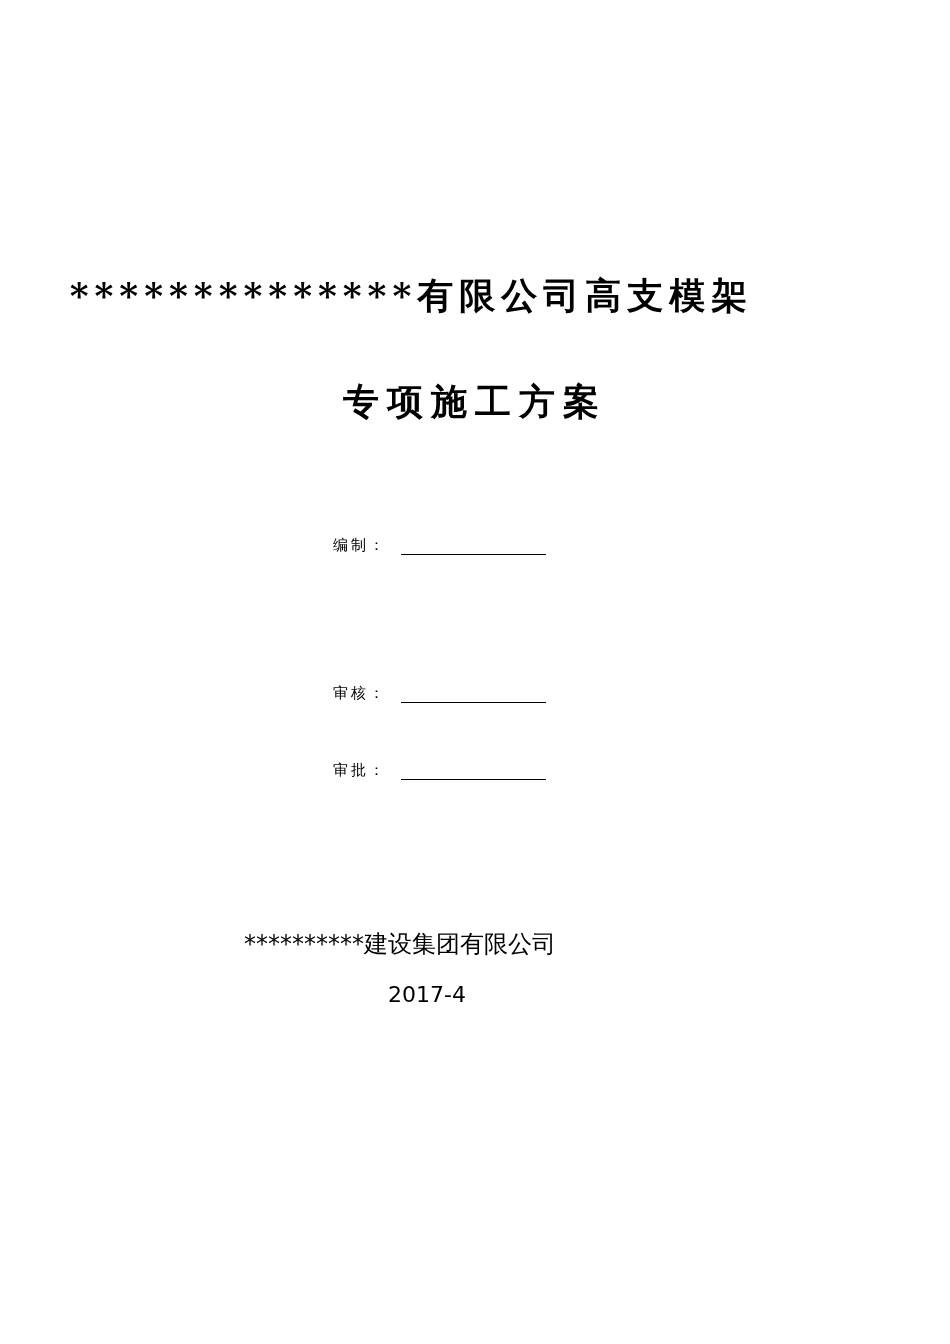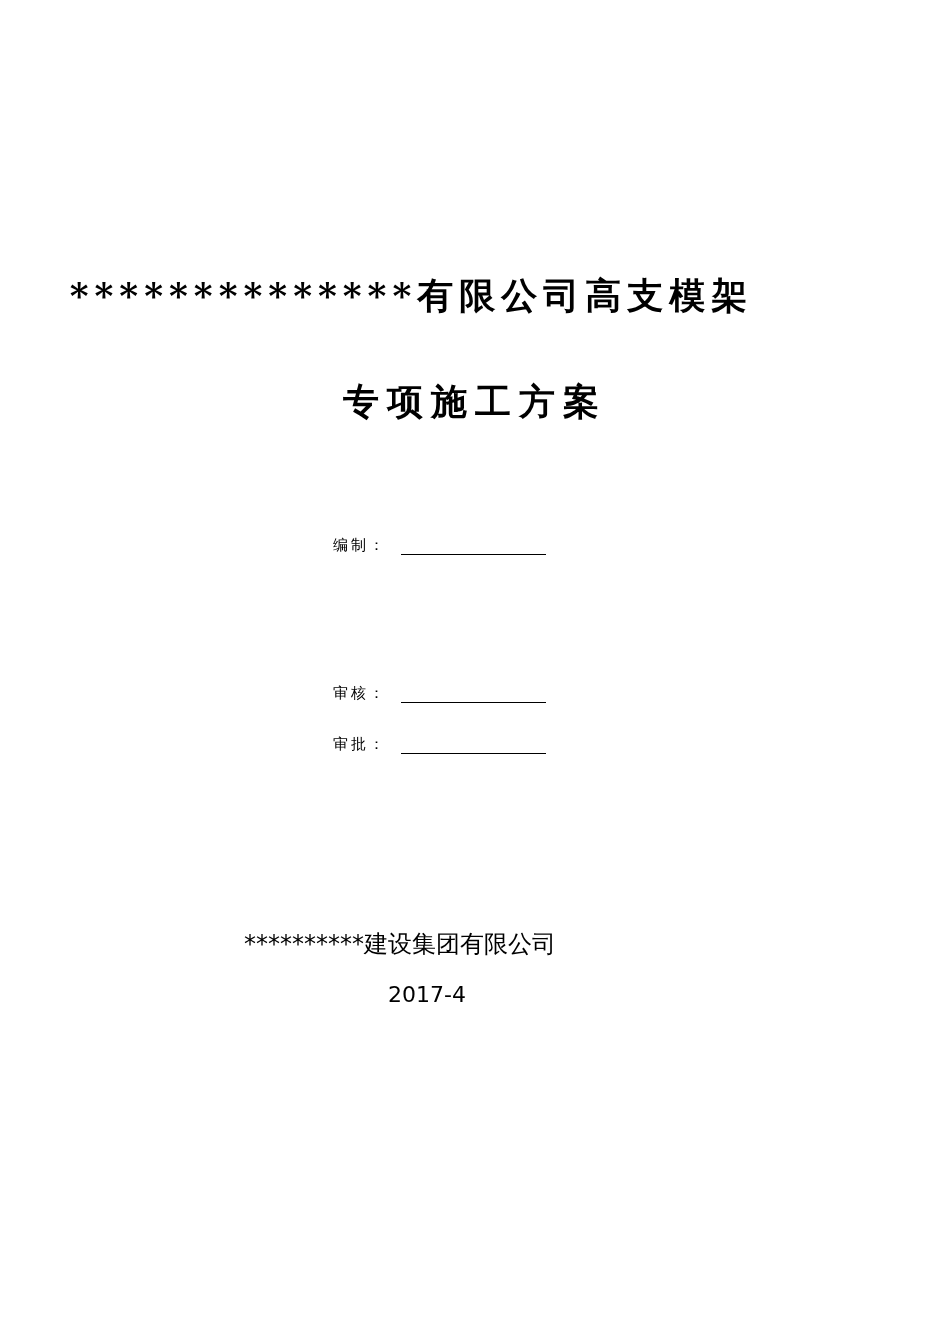--- a/index.html
+++ b/index.html
@@ -26,19 +26,19 @@
 <div class="title2">专项施工方案</div>
 
 <div class="sign-row" style="top:536px;">
   <span class="sign-label">编制：</span>
   <span class="sign-line"></span>
 </div>
 <div class="sign-row" style="top:636px;margin-top:48px;">
   <span class="sign-label">审核：</span>
   <span class="sign-line"></span>
 </div>
-<div class="sign-row" style="top:735px;">
+<div class="sign-row" style="top:761px;">
   <span class="sign-label">审批：</span>
   <span class="sign-line"></span>
 </div>
 
 <div class="company">**********建设集团有限公司</div>
 <div class="date">2017-4</div>
 
 </body></html>

